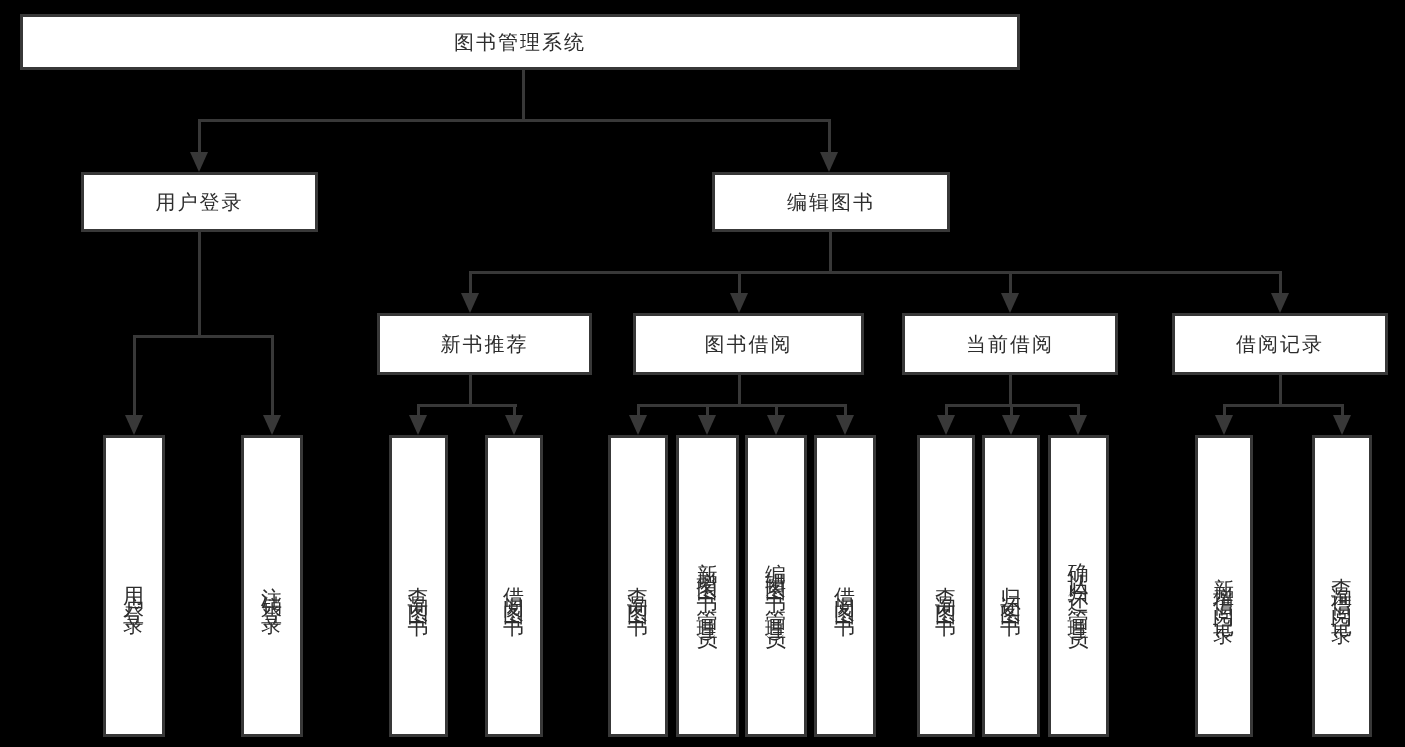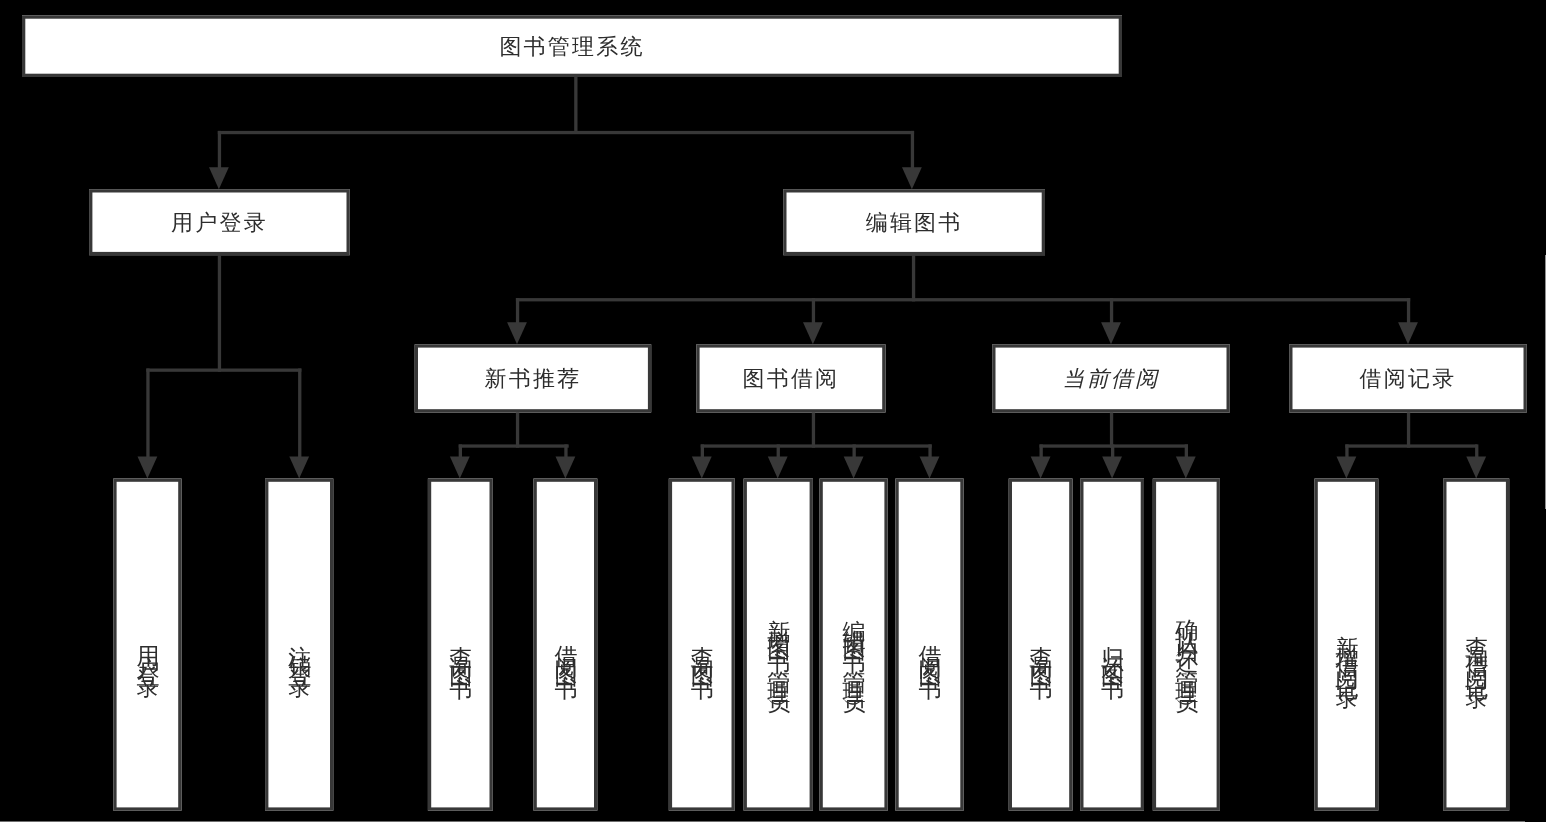--- a/index.html
+++ b/index.html
@@ -82,22 +82,22 @@
   <div class="v-line" style="left:469px;top:271px;height:28px;"></div>
   <div class="arrow-down" style="left:461px;top:293px;"></div>
   <div class="v-line" style="left:738px;top:271px;height:28px;"></div>
   <div class="arrow-down" style="left:730px;top:293px;"></div>
   <div class="v-line" style="left:1009px;top:271px;height:28px;"></div>
   <div class="arrow-down" style="left:1001px;top:293px;"></div>
   <div class="v-line" style="left:1279px;top:271px;height:28px;"></div>
   <div class="arrow-down" style="left:1271px;top:293px;"></div>
 
   <div class="node" style="left:377px;top:313px;width:215px;height:62px;">新书推荐</div>
-  <div class="node" style="left:633px;top:313px;width:172px;height:62px;">图书借阅</div>
-  <div class="node" style="left:902px;top:313px;width:216px;height:62px;font-style:italic;">当前借阅</div>
+  <div class="node" style="left:633px;top:313px;width:231px;height:62px;">图书借阅</div>
+  <div class="node" style="left:902px;top:313px;width:216px;height:62px;">当前借阅</div>
   <div class="node" style="left:1172px;top:313px;width:216px;height:62px;">借阅记录</div>
 
   <div class="v-line" style="left:469px;top:375px;height:32px;"></div>
   <div class="h-line" style="left:417px;top:404px;width:100px;"></div>
   <div class="v-line" style="left:417px;top:404px;height:16px;"></div>
   <div class="arrow-down" style="left:409px;top:415px;"></div>
   <div class="v-line" style="left:513px;top:404px;height:16px;"></div>
   <div class="arrow-down" style="left:505px;top:415px;"></div>
 
   <div class="v-line" style="left:738px;top:375px;height:32px;"></div>

